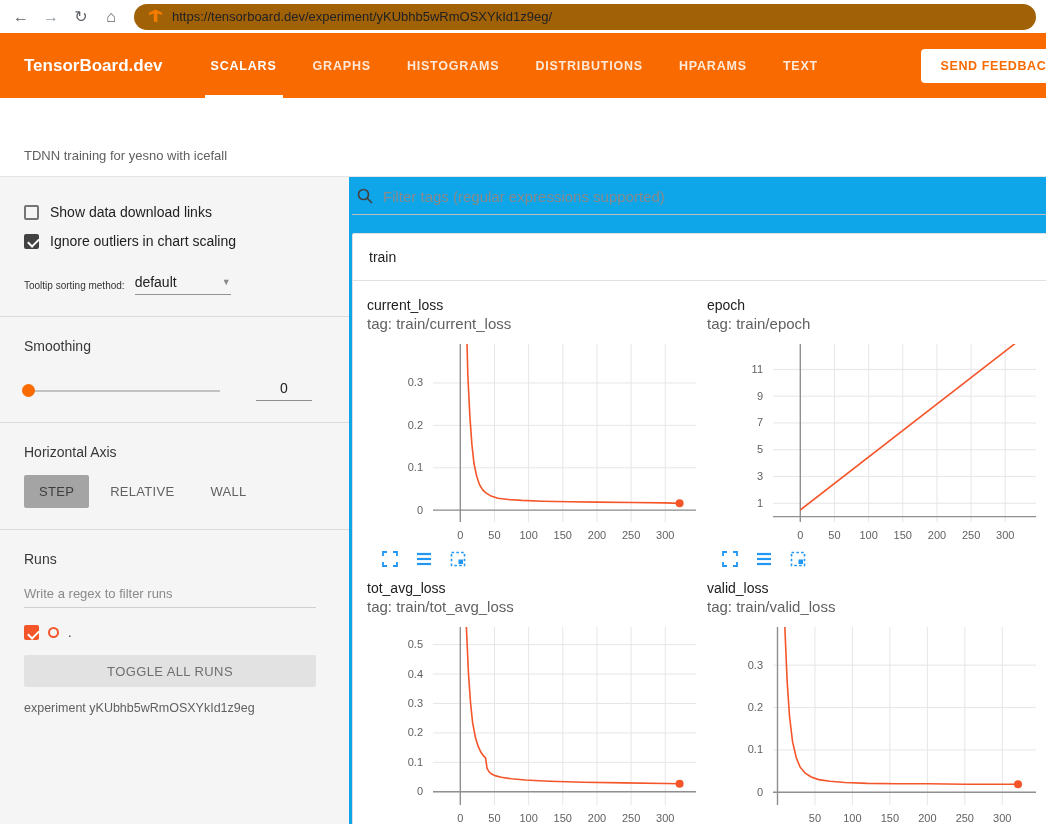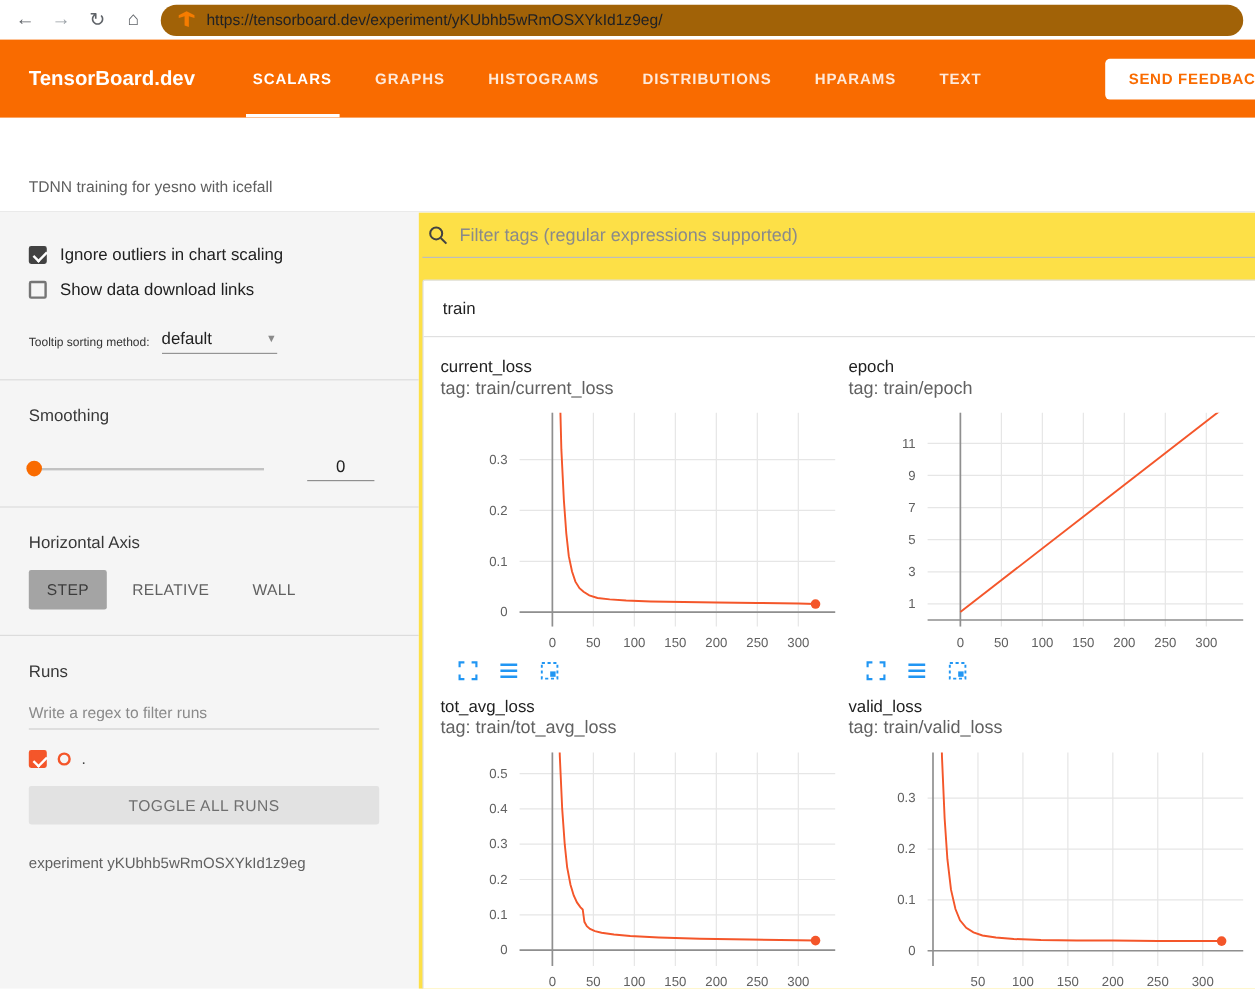--- a/index.html
+++ b/index.html
@@ -66,24 +66,24 @@
               background:transparent; border-radius:2px; cursor:pointer; font-family:inherit; }
   .axis-btn.active { background:#a4a4a4; color:#3d3d3d; }
   .runs-filter { display:block; width:292px; margin-top:15px; border:none; outline:none; background:transparent;
                  border-bottom:1px solid #cfcfcf; font-size:13px; color:#212121; padding:4px 0 6px; font-family:inherit; }
   .runs-filter::placeholder { color:#8a8a8a; }
   .run-row { display:flex; align-items:center; gap:9px; margin-top:17px; cursor:pointer; }
   .run-color-swatch { width:11px; height:11px; border-radius:50%; border:2px solid var(--run); background:transparent; flex-shrink:0; }
   .run-name { font-size:13px; color:#424242; }
   .toggle-runs-btn { margin-top:15px; width:292px; height:32px; background:#e2e2e2; border:none; border-radius:2px;
                      font-size:13px; letter-spacing:0.4px; color:#6f6f6f; cursor:pointer; font-family:inherit; }
-  .experiment-id { margin-top:25px; font-size:12.5px; color:#616161; }
-
-  
-  .main { flex:1; background:#fde047; padding:10px 0 0 3px; overflow:hidden; position:relative; }
+  .experiment-id { margin-top:14px; font-size:12.5px; color:#616161; }
+
+  
+  .main { flex:1; background:#0ea5e9; padding:10px 0 0 3px; overflow:hidden; position:relative; }
   .filter-row { display:flex; align-items:center; gap:9px; padding:0 0 9px 4px; border-bottom:1px solid #bdbdbd; }
   .filter-input { flex:1; border:none; outline:none; font-size:15px; color:#424242; background:transparent; font-family:inherit; }
   .filter-input::placeholder { color:#8a8a8a; }
   .card { margin-top:18px; border:1px solid #e0e0e0; border-radius:2px; width:calc(100% + 4px); height:620px; background:#fff; }
   .card-header { padding:15px 16px; font-size:14px; color:#212121; border-bottom:1px solid #e0e0e0; cursor:pointer; }
   .charts-grid { display:grid; grid-template-columns:340px 340px; padding:4px 0 0 14px; }
   .chart-title { font-size:14px; color:#212121; margin-top:12px; }
   .chart-tag { font-size:15px; color:#616161; margin:2px 0 6px; }
   .chart-plot { width:335px; height:210px; }
   .chart-toolbar { display:flex; gap:16px; margin-top:2px; padding-left:14px; }
@@ -123,26 +123,26 @@
   </div>
 
   <div class="subheader">
     <div class="experiment-title">TDNN training for yesno with icefall</div>
   </div>
 
   <div class="content">
 
     <aside class="sidebar">
       <div class="cb-row">
+        <div class="cb"></div>
+        <span class="cb-label">Show data download links</span>
+      </div>
+      <div class="cb-row">
         <div class="cb checked"></div>
         <span class="cb-label">Ignore outliers in chart scaling</span>
-      </div>
-      <div class="cb-row">
-        <div class="cb"></div>
-        <span class="cb-label">Show data download links</span>
       </div>
 
       <div class="tooltip-row">
         <span class="tooltip-label">Tooltip sorting method:</span>
         <span class="select">
           <span class="select-value">default</span>
           <span class="select-arrow">▼</span>
         </span>
       </div>
 

